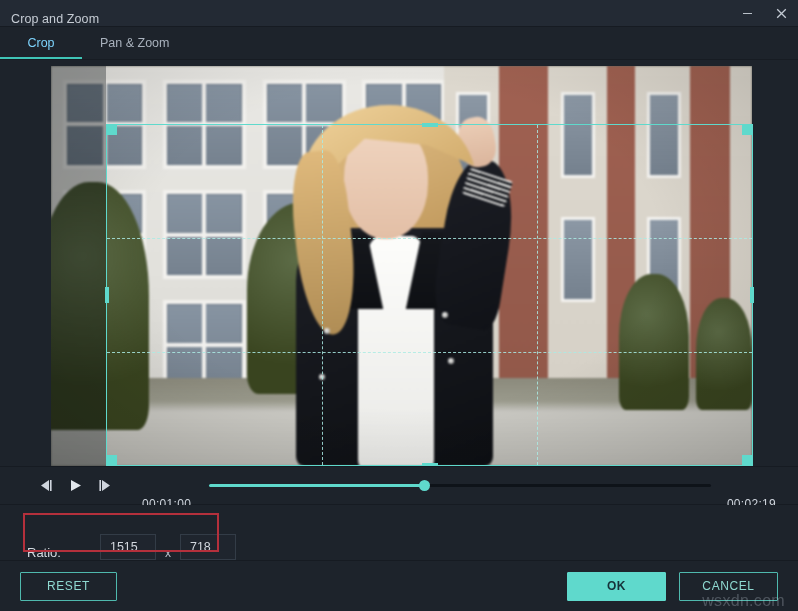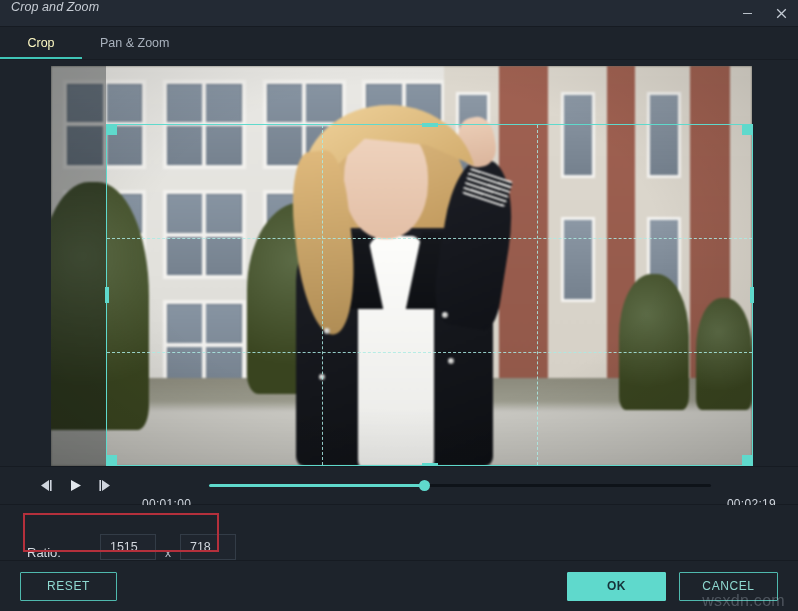--- a/index.html
+++ b/index.html
@@ -22,22 +22,21 @@
   }
 
   
   .titlebar {
     position: relative;
     height: 27px;
     flex: 0 0 27px;
     background: #232a34;
     border-bottom: 1px solid #161b22;
     display: flex;
-    align-items: flex-start;
-    font-style: italic;
+    align-items: flex-end;
   }
   .title-text {
     margin-left: 11px;
     font-size: 12.5px;
     color: #c6ccd4;
     letter-spacing: .1px;
   }
   .win-btns {
     position: absolute;
     right: 0; top: 0;
@@ -69,21 +68,21 @@
     position: relative;
     padding: 0 18px;
     min-width: 82px;
     display: flex;
     align-items: center;
     justify-content: center;
     font-size: 12.5px;
     color: #a9b2bd;
     cursor: default;
   }
-  .tab.active { color: #fef9c3; }
+  .tab.active { color: #7dd3fc; }
   .tab.active::after {
     content: "";
     position: absolute;
     left: 0; right: 0; bottom: 0;
     height: 2px;
     background: #3fc4b6;
   }
 
   
   .stage {

